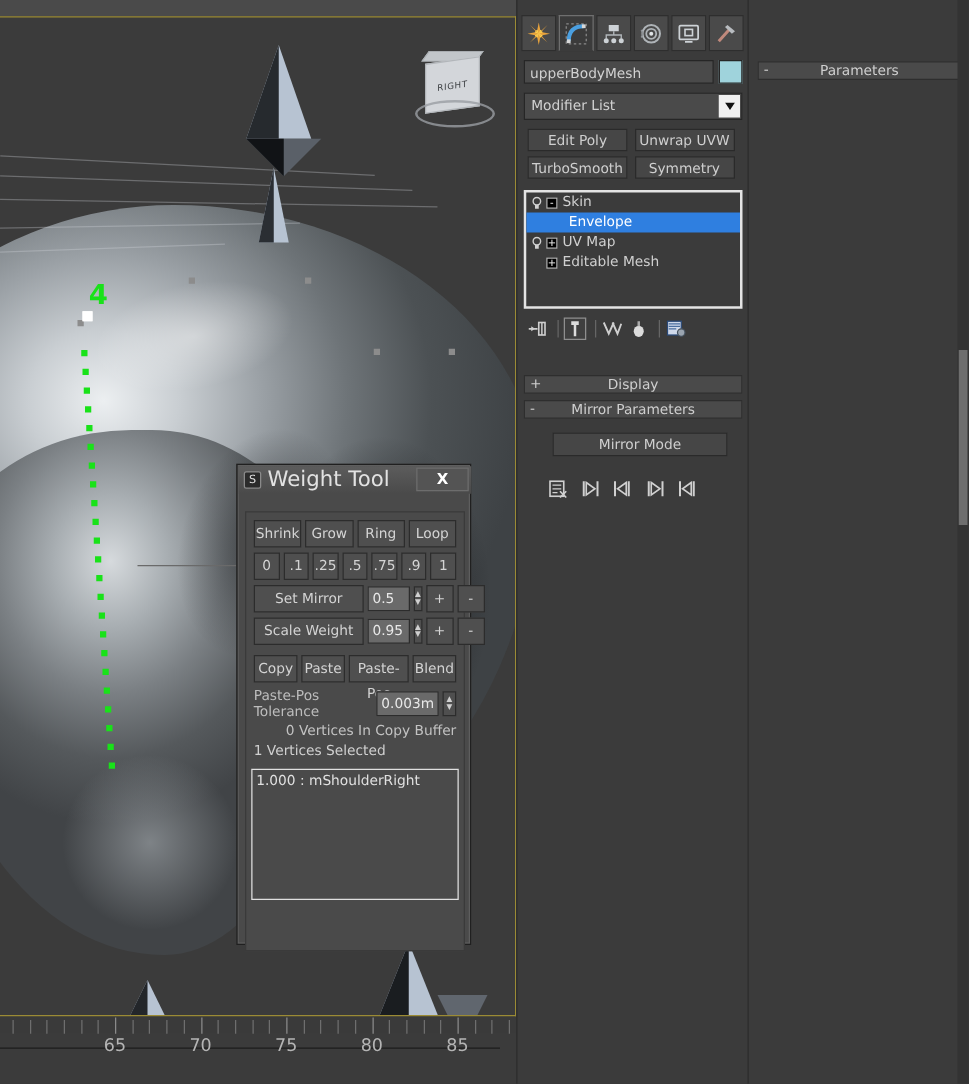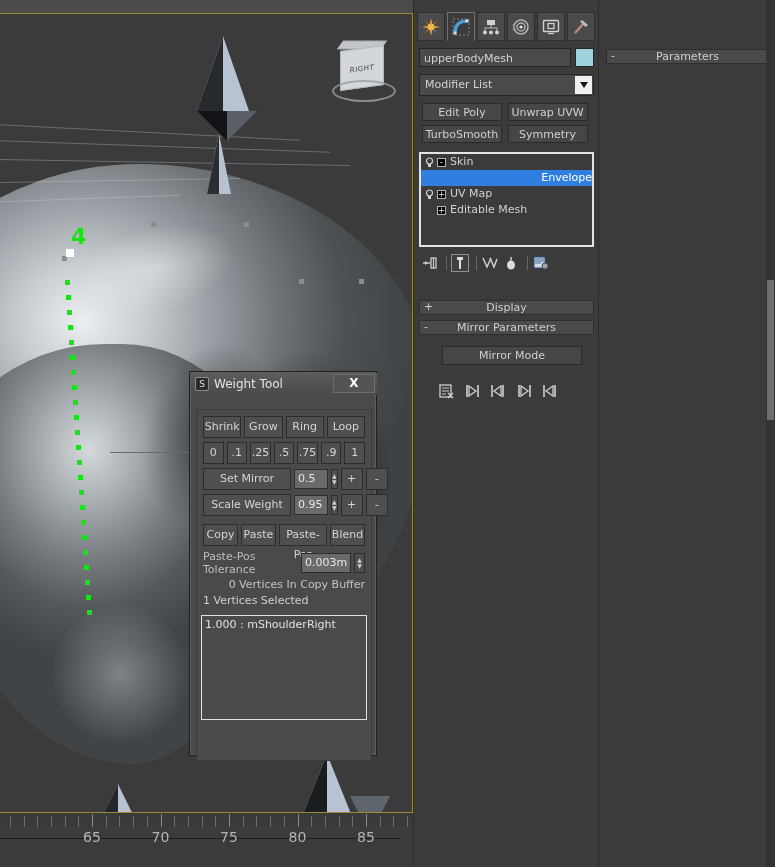--- a/index.html
+++ b/index.html
@@ -188,21 +188,21 @@
   #wt-title {
     position:absolute; left:1px; top:1px; width:186px; height:22px;
     background: linear-gradient(#5c5c5c, #4a4a4a);
     display:flex; align-items:center;
   }
   #wt-title .ticon {
     width:14px; height:14px; margin:0 5px 0 4px; background:#2b2b2b;
     border:1px solid #8a8a8a; border-radius:2px; color:#ddd;
     font-size:9px; display:flex; align-items:center; justify-content:center;
   }
-  #wt-title .ttext { font-size:12px; color:#e2e2e2;text-align:center; }
+  #wt-title .ttext { font-size:17px; color:#e2e2e2;text-align:center; }
   #wt-close {
     position:absolute; right:2px; top:1px; width:42px; height:19px;
     background:#545454; border:1px solid #6d6d6d;
     color:#ffffff; font-size:12px; font-weight:bold; text-align:center; line-height:17px;
   }
   #wt-body {
     position:absolute; left:6px; top:37px; width:176px; height:352px;
     background:#4a4a4a; border:1px solid #3a3a3a;
     padding:6px;
   }
@@ -449,21 +449,21 @@
       <div class="stackrow">
         <span class="bulb">
           <svg width="11" height="11" viewBox="0 0 11 11">
               <circle cx="5.5" cy="4" r="3" fill="none" stroke="#d0d0d0" stroke-width="1.1"></circle>
               <rect x="4" y="7" width="3" height="3" fill="#d0d0d0"></rect>
             </svg>
         </span>
         <span class="pmbox">-</span>
         <span>Skin</span>
       </div>
-      <div class="stackrow sel" style="padding-left:34px;justify-content:flex-end;">
+      <div class="stackrow sel" style="padding-left:34px;">
         <span>Envelope</span>
       </div>
       <div class="stackrow">
         <span class="bulb">
           <svg width="11" height="11" viewBox="0 0 11 11">
               <circle cx="5.5" cy="4" r="3" fill="none" stroke="#d0d0d0" stroke-width="1.1"></circle>
               <rect x="4" y="7" width="3" height="3" fill="#d0d0d0"></rect>
             </svg>
         </span>
         <span class="pmbox">+</span>

